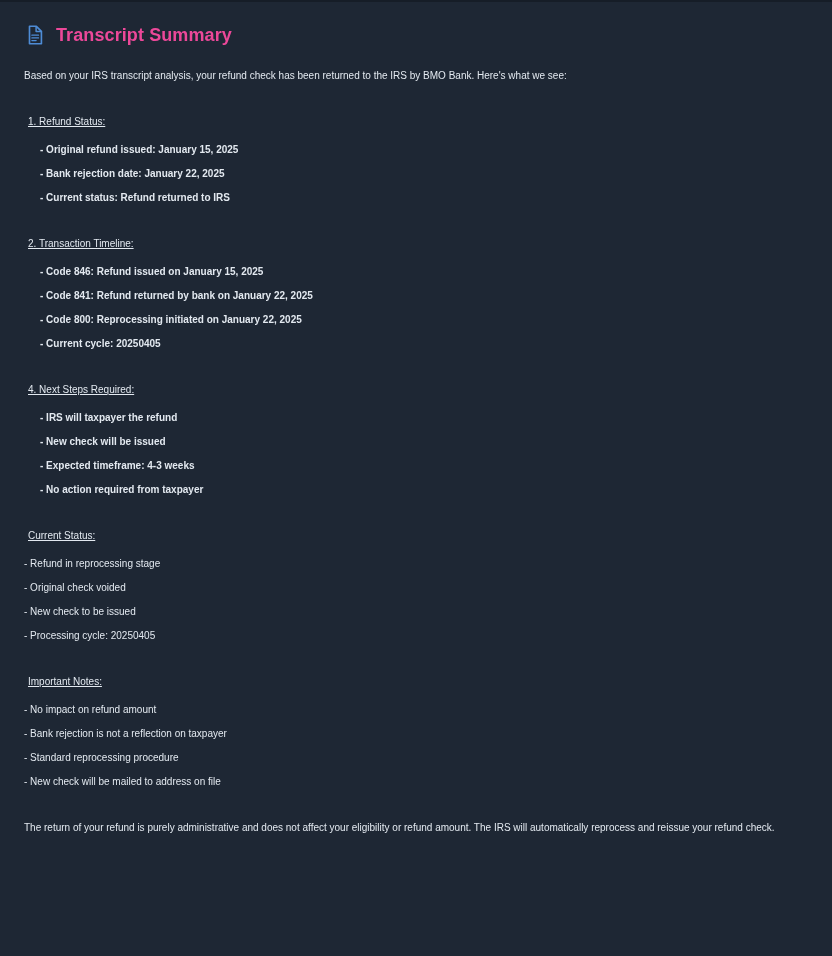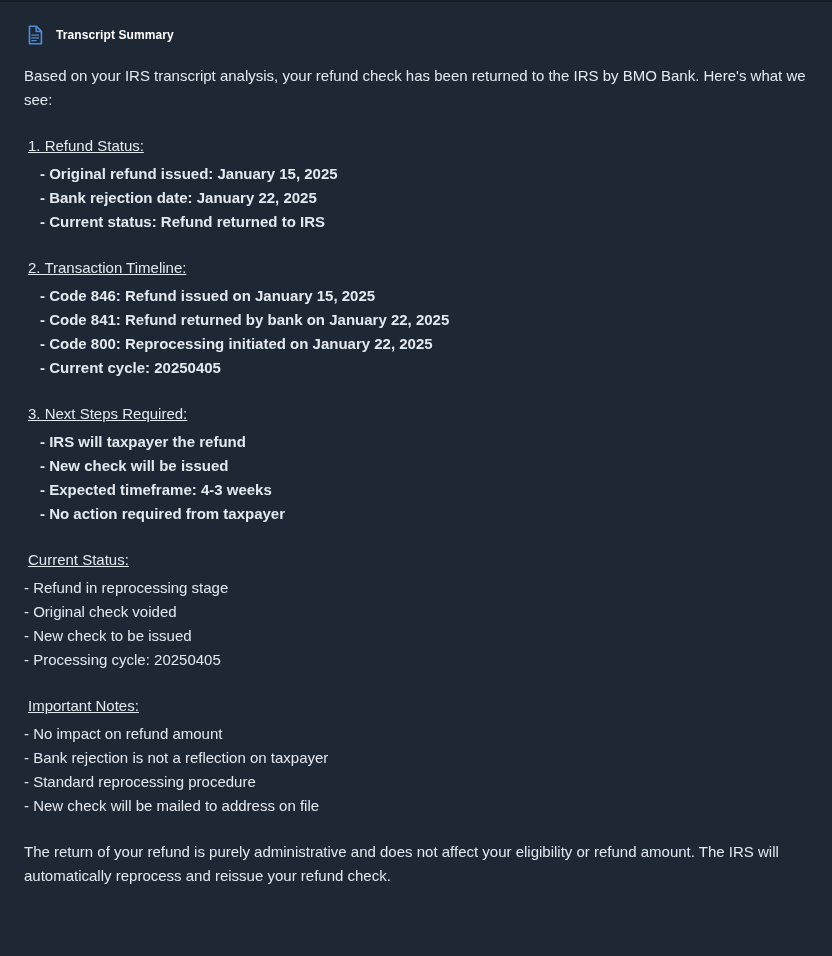--- a/index.html
+++ b/index.html
@@ -29,27 +29,27 @@
     gap: 10px;
     margin: 0 0 18px 0;
   }
   .doc-icon {
     width: 22px;
     height: 22px;
     flex: 0 0 auto;
     display: block;
   }
   .title {
-    font-size: 12px;
+    font-size: 18px;
     font-weight: bold;
     letter-spacing: 0.1px;
-    color: #ffffff;
+    color: #ec4899;
   }
   .body-text {
-    font-size: 15px;
+    font-size: 10px;
     line-height: 24px;
     color: #e3e9f0;
   }
   .para {
     margin: 0 0 22px 0;
     max-width: 790px;
   }
   .para:last-child { margin-bottom: 12px; }
   .block-head {
     margin: 4px;
@@ -101,21 +101,21 @@
 
     <div class="para">
       <div class="block-head">2. Transaction Timeline:</div>
       <div class="line indent">- Code 846: Refund issued on January 15, 2025</div>
       <div class="line indent">- Code 841: Refund returned by bank on January 22, 2025</div>
       <div class="line indent">- Code 800: Reprocessing initiated on January 22, 2025</div>
       <div class="line indent">- Current cycle: 20250405</div>
     </div>
 
     <div class="para">
-      <div class="block-head">3. Next Steps Required:</div>
+      <div class="block-head">4. Next Steps Required:</div>
       <div class="line indent">- IRS will taxpayer the refund</div>
       <div class="line indent">- New check will be issued</div>
       <div class="line indent">- Expected timeframe: 4-3 weeks</div>
       <div class="line indent">- No action required from taxpayer</div>
     </div>
 
     <div class="para">
       <div class="block-head">Current Status:</div>
       <div class="line">- Refund in reprocessing stage</div>
       <div class="line">- Original check voided</div>

